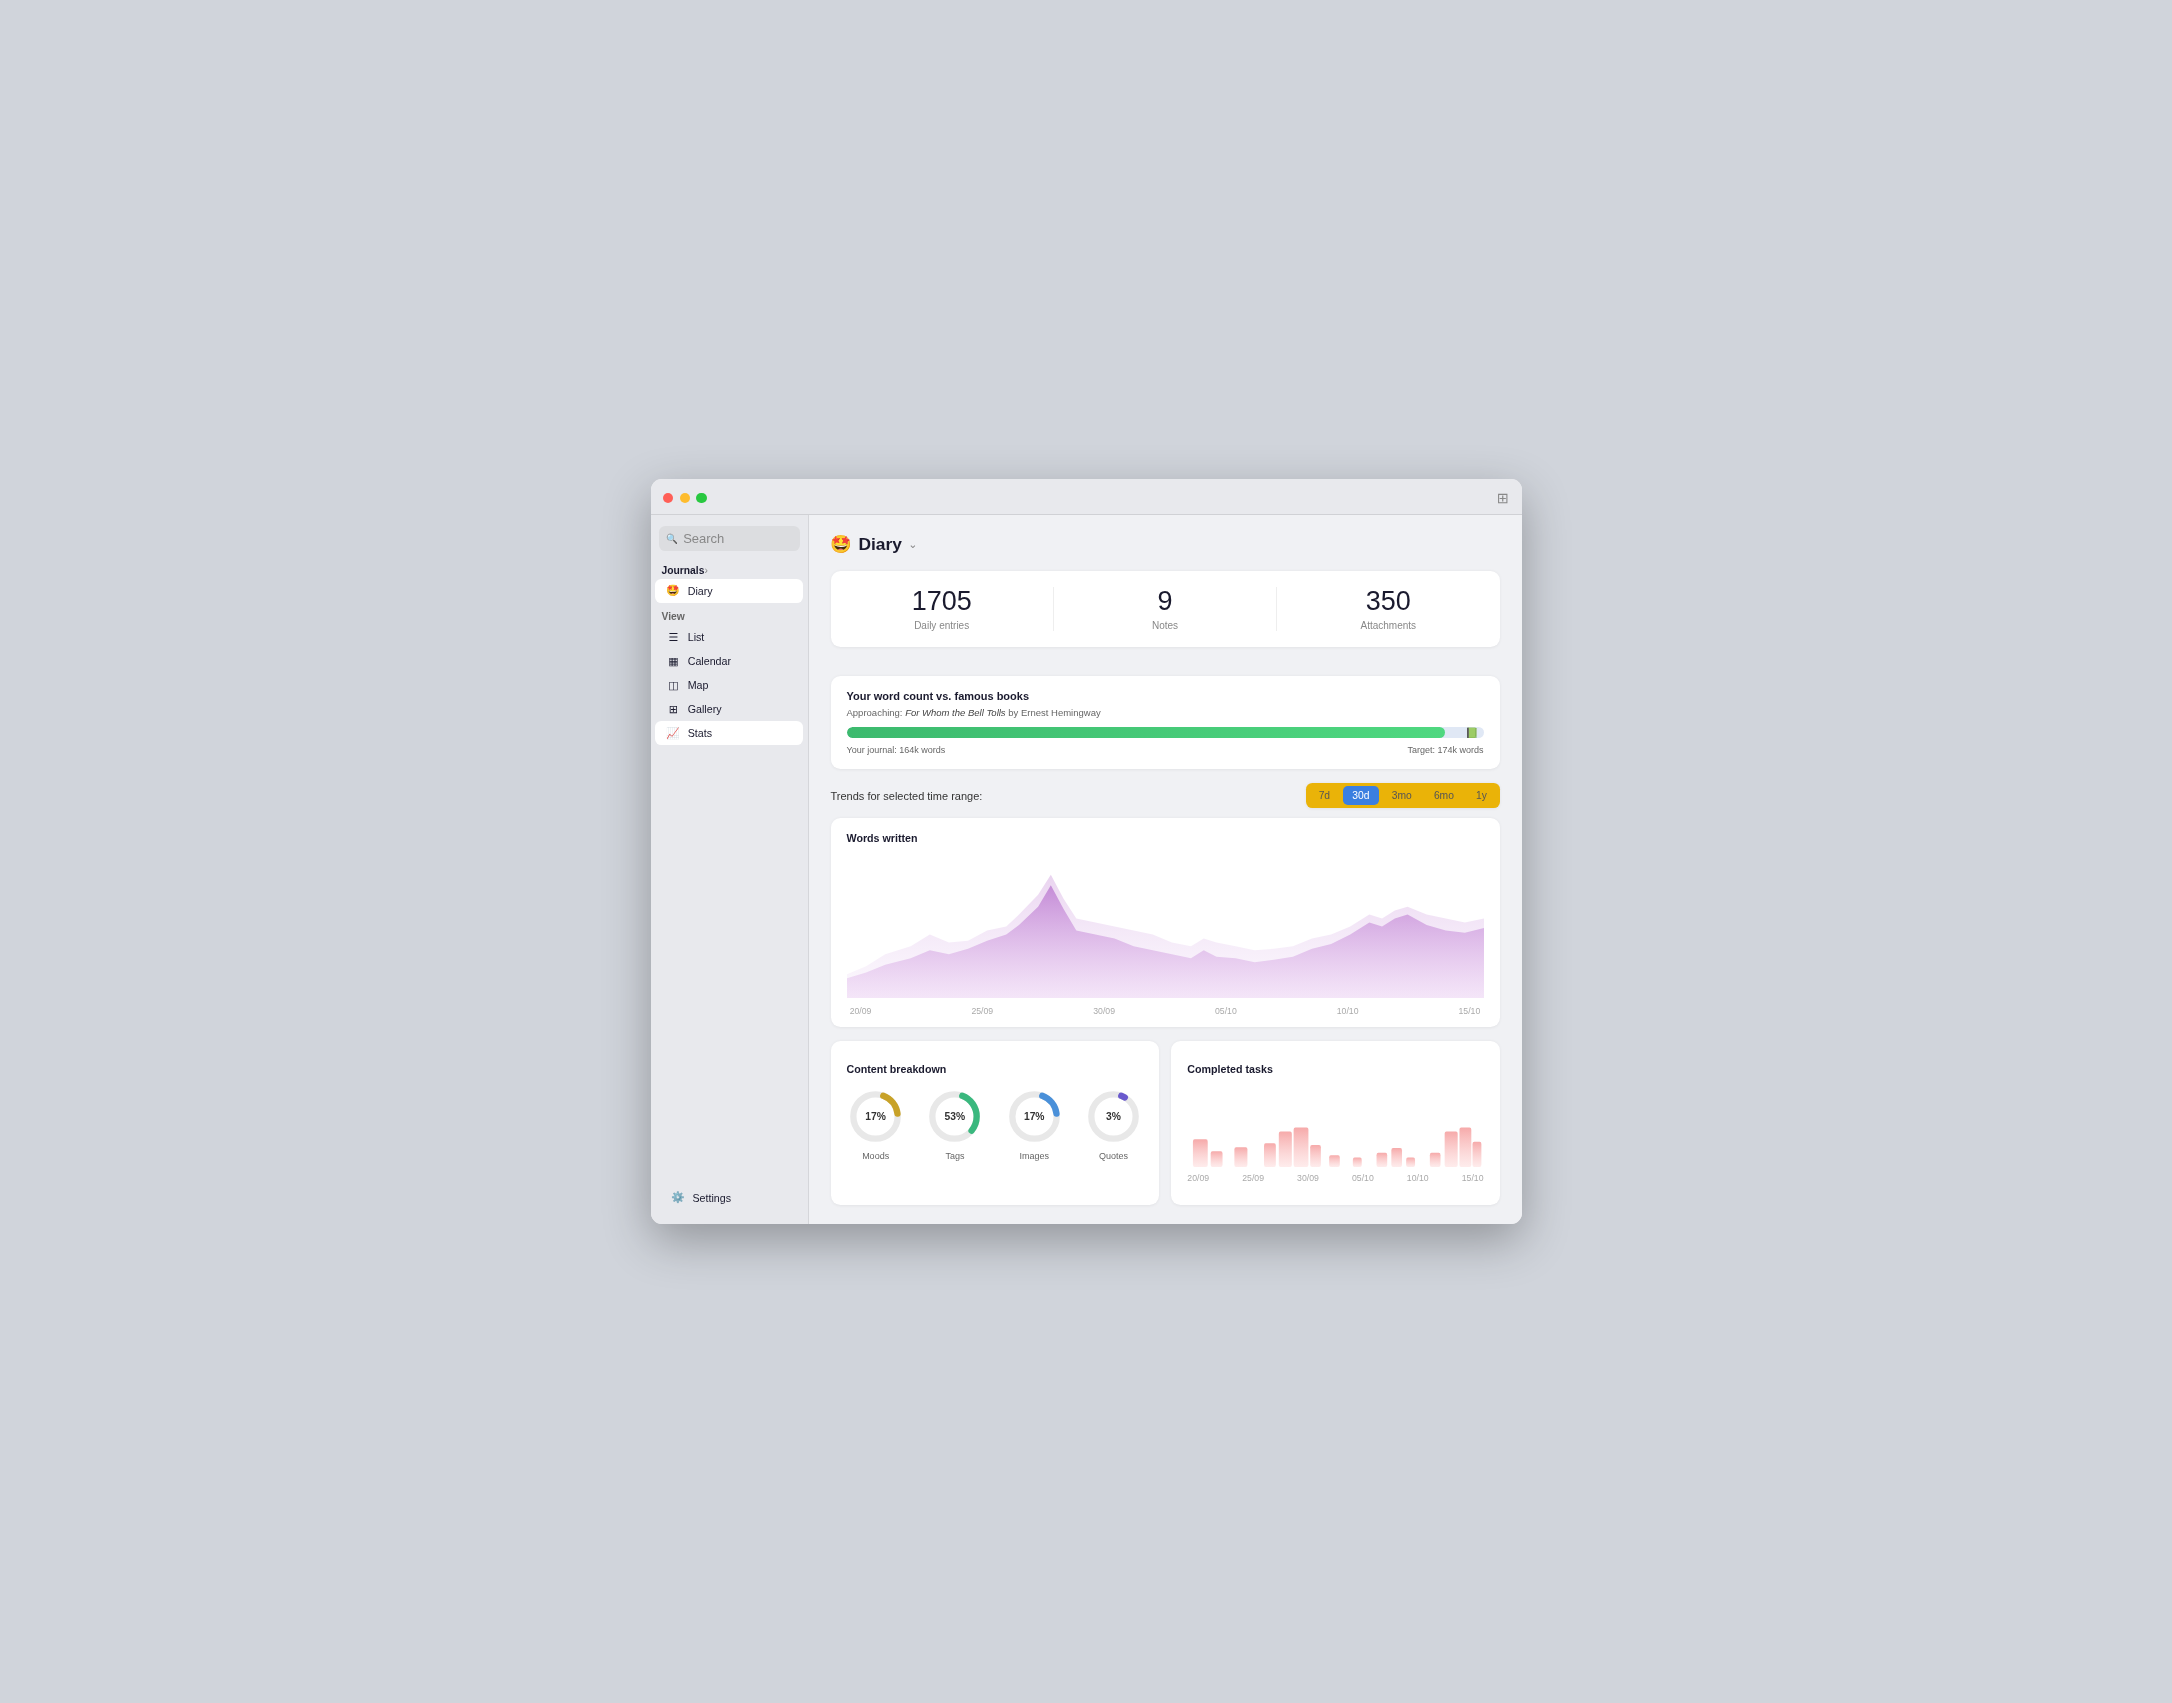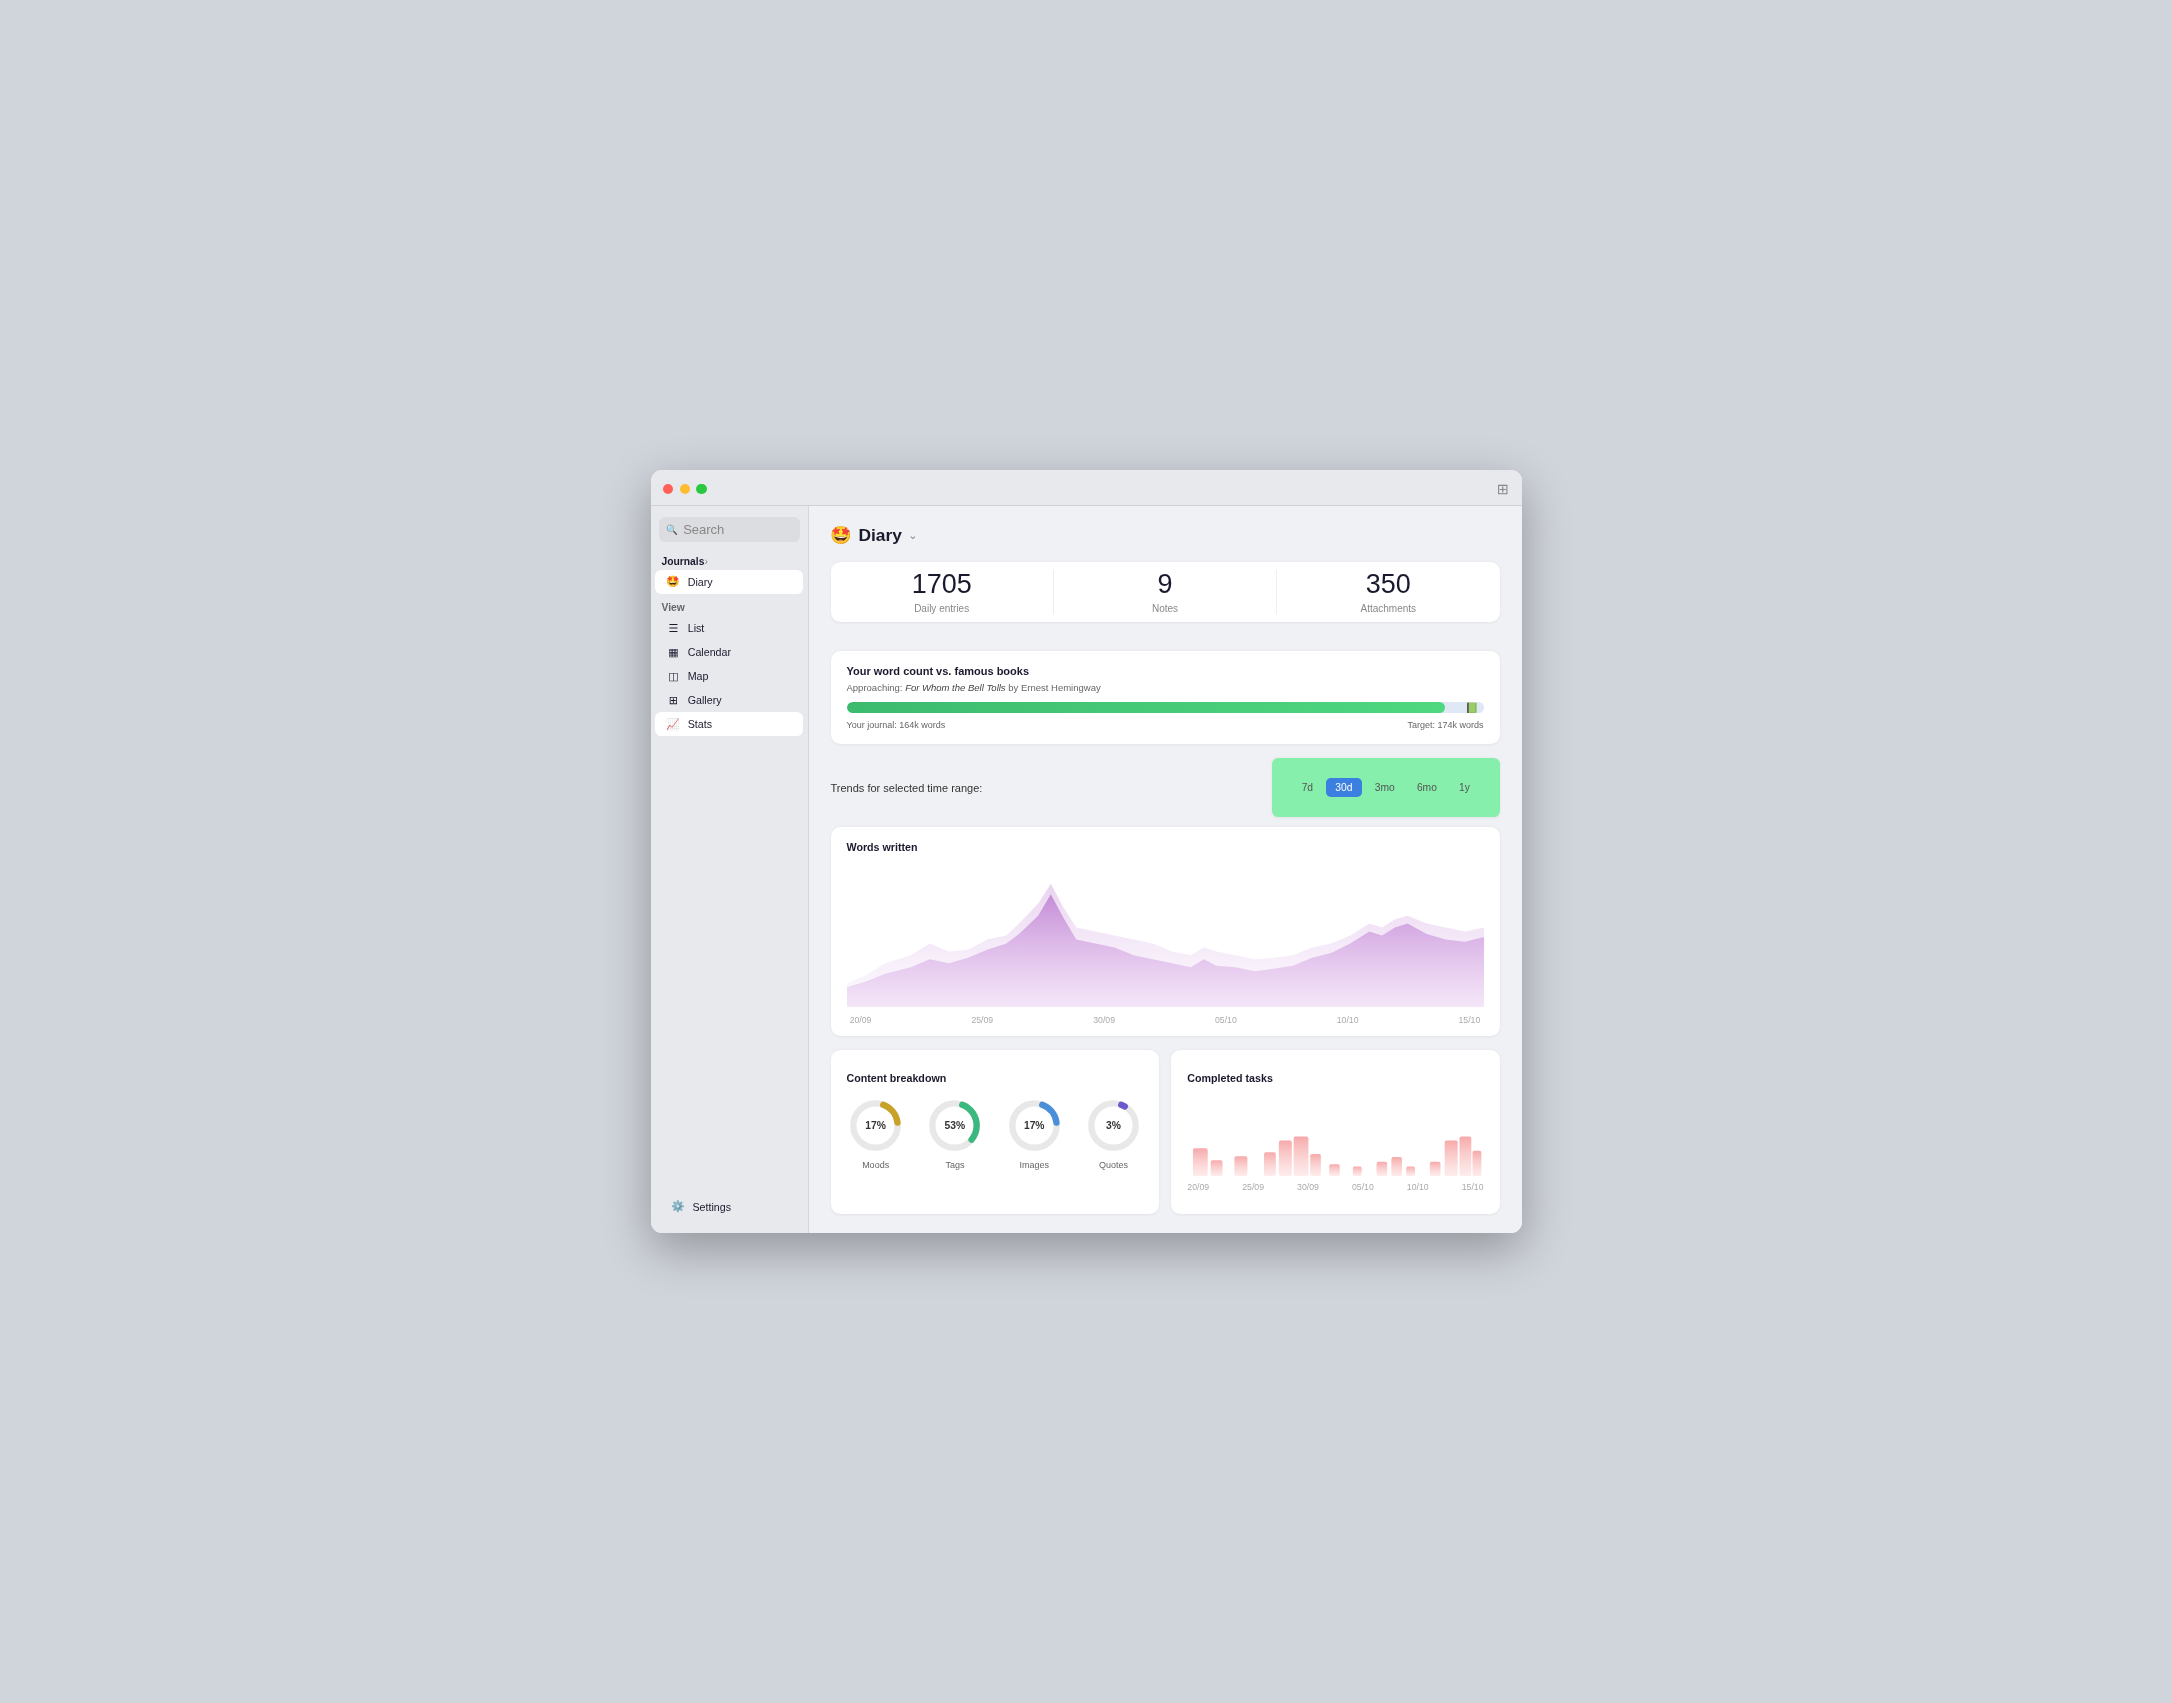--- a/index.html
+++ b/index.html
@@ -140,21 +140,21 @@
       font-size: 17.4px;
       font-weight: 600;
       color: #1a1a2e;
     }
     .page-title-chevron { color: #888; font-size: 11px; }
     
     .stats-row {
       background: #fff;
       border-radius: 9.5px;
       display: flex;
-      padding: 8px 0;
+      padding: 16px 0;
       margin-bottom: 29px;
       box-shadow: 0 0.8px 3.2px rgba(0,0,0,0.06);
     }
     .stat-item {
       flex: 1;
       text-align: center;
       border-right: 0.8px solid #eee;
     }
     .stat-item:last-child { border-right: none; }
     .stat-number {
@@ -248,23 +248,23 @@
       justify-content: space-between;
       margin-bottom: 9.5px;
     }
     .trends-title {
       font-size: 11px;
       color: #333;
     }
     .time-range-buttons {
       display: flex;
       gap: 3.2px;
-      background: #86efac;
+      background: #eab308;
       border-radius: 6.3px;
-      padding: 20px;
+      padding: 3px;
       box-shadow: 0 0.8px 3.2px rgba(0,0,0,0.06);
     }
     .time-btn {
       padding: 4px 9.5px;
       border-radius: 4.8px;
       border: none;
       background: transparent;
       font-size: 10.3px;
       color: #555;
       cursor: pointer;

